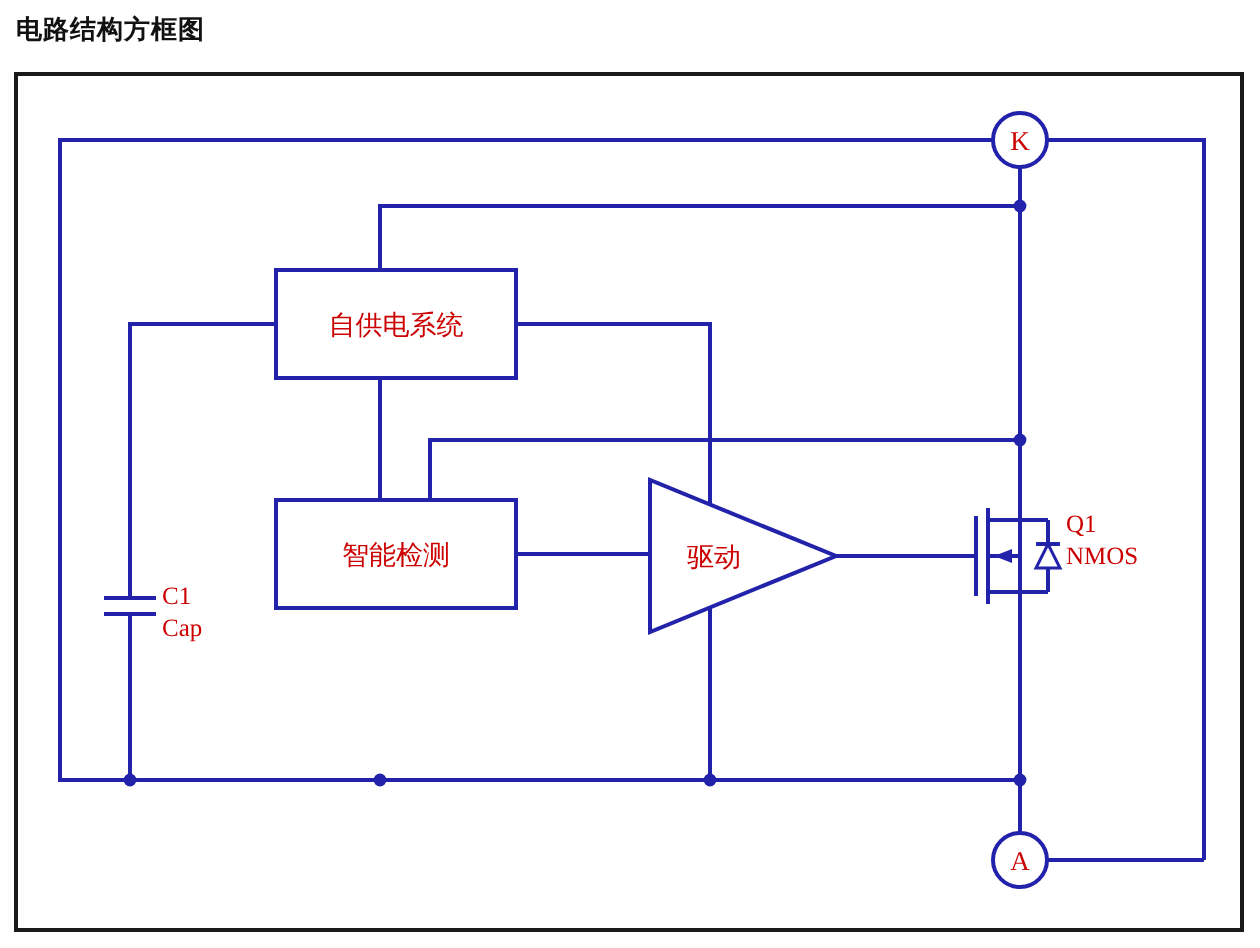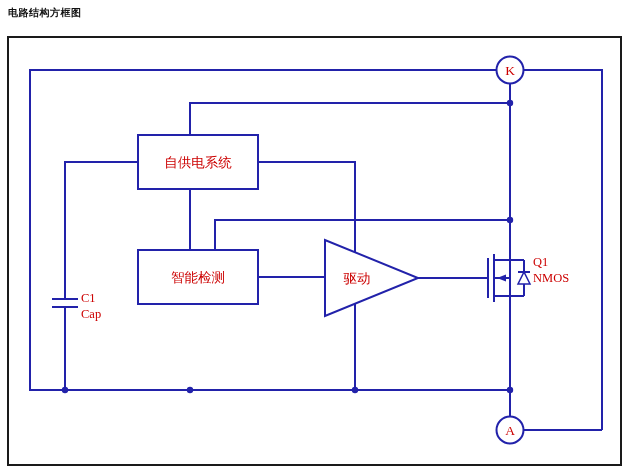--- a/index.html
+++ b/index.html
@@ -5,21 +5,21 @@
   html, body { margin: 0; padding: 0; }
   body {
     width: 630px; height: 474px;
     background: #ffffff;
     position: relative;
     overflow: hidden;
     font-family: "Liberation Sans", "DejaVu Sans", sans-serif;
   }
   .title {
     position: absolute; left: 8px; top: 6px; margin: 0;
-    font-size: 10px; font-weight: bold; color: #111111;
+    font-size: 13px; font-weight: bold; color: #111111;
     letter-spacing: 0.5px;
   }
   svg { position: absolute; left: 0; top: 0; }
   .frame { stroke: #1a1a1a; stroke-width: 2; fill: none; }
   .wire  { stroke: #2222aa; stroke-width: 2; fill: none; }
   .shape { stroke: #2222aa; stroke-width: 2; fill: #ffffff; }
   .fine  { stroke: #2222aa; stroke-width: 2; fill: none; }
   .dot   { fill: #2222aa; stroke: none; }
   .arrow { fill: #2222aa; stroke: none; }
   .lbl {

